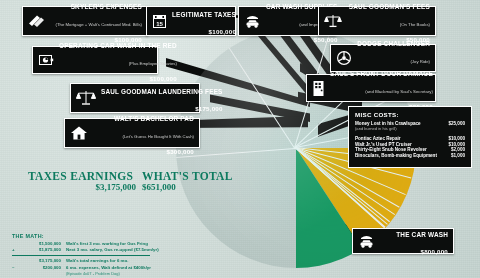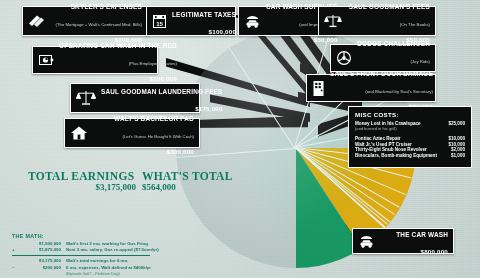--- a/index.html
+++ b/index.html
@@ -363,26 +363,26 @@
         <tr>
           <td>Binoculars, Bomb-making Equipment</td>
           <td class="val">$1,000</td>
         </tr>
       </tbody>
     </table>
   </div>
 
   <div id="totals">
     <div id="tot-earn">
-      <div class="tot-label">TOTAL EARNINGS</div>
+      <div class="tot-label">TAXES EARNINGS</div>
       <div class="tot-val">$3,175,000</div>
     </div>
     <div id="tot-left">
       <div class="tot-label">WHAT'S TOTAL</div>
-      <div class="tot-val">$564,000</div>
+      <div class="tot-val">$651,000</div>
     </div>
   </div>
 
   <div id="math">
     <div class="mh">THE MATH:</div>
     <table>
       <tbody>
         <tr>
           <td class="op"></td>
           <td class="num">$1,500,000</td>

